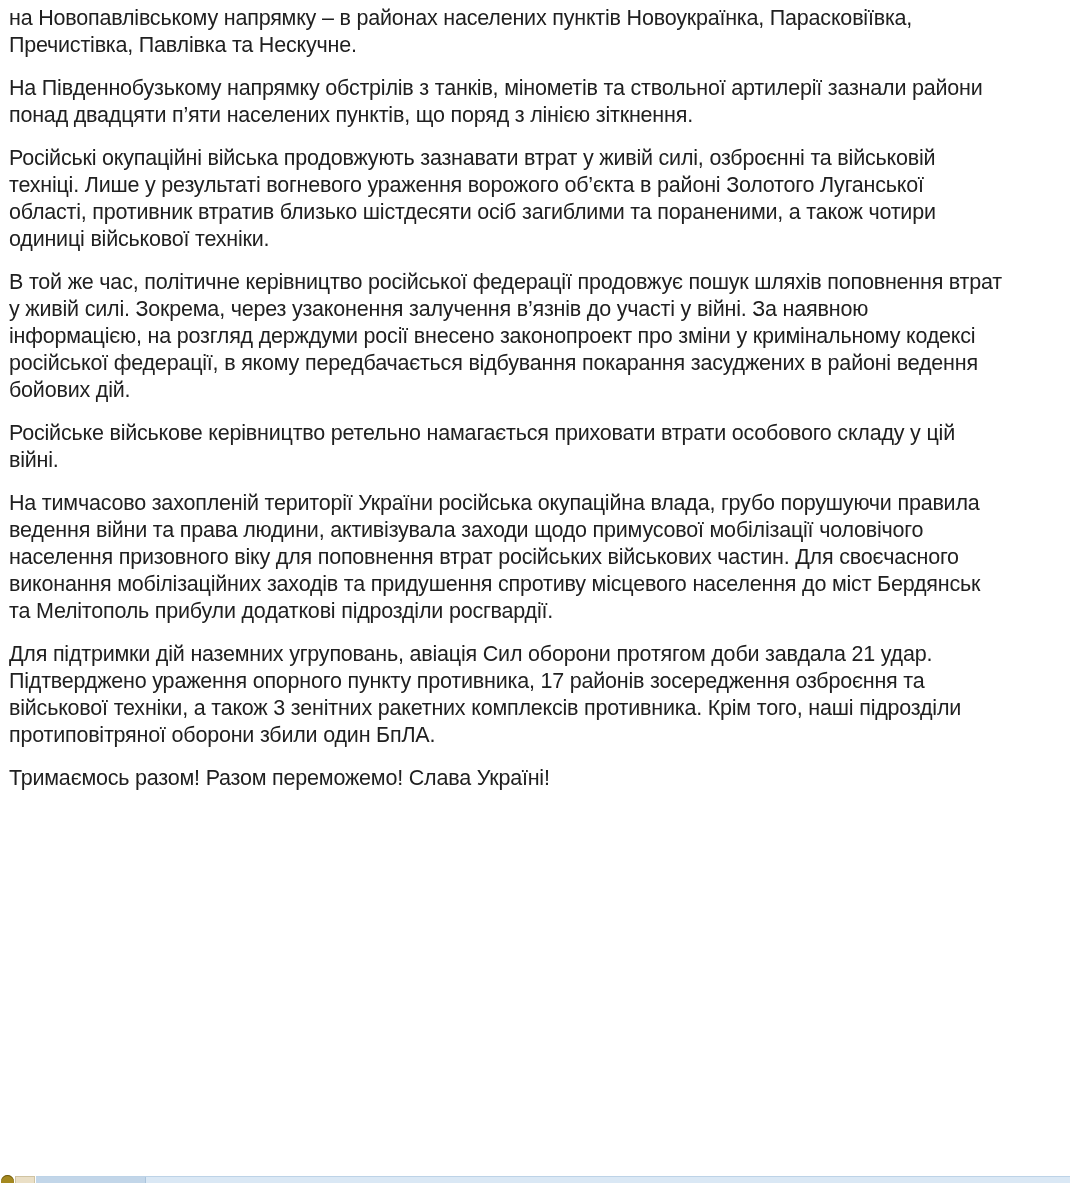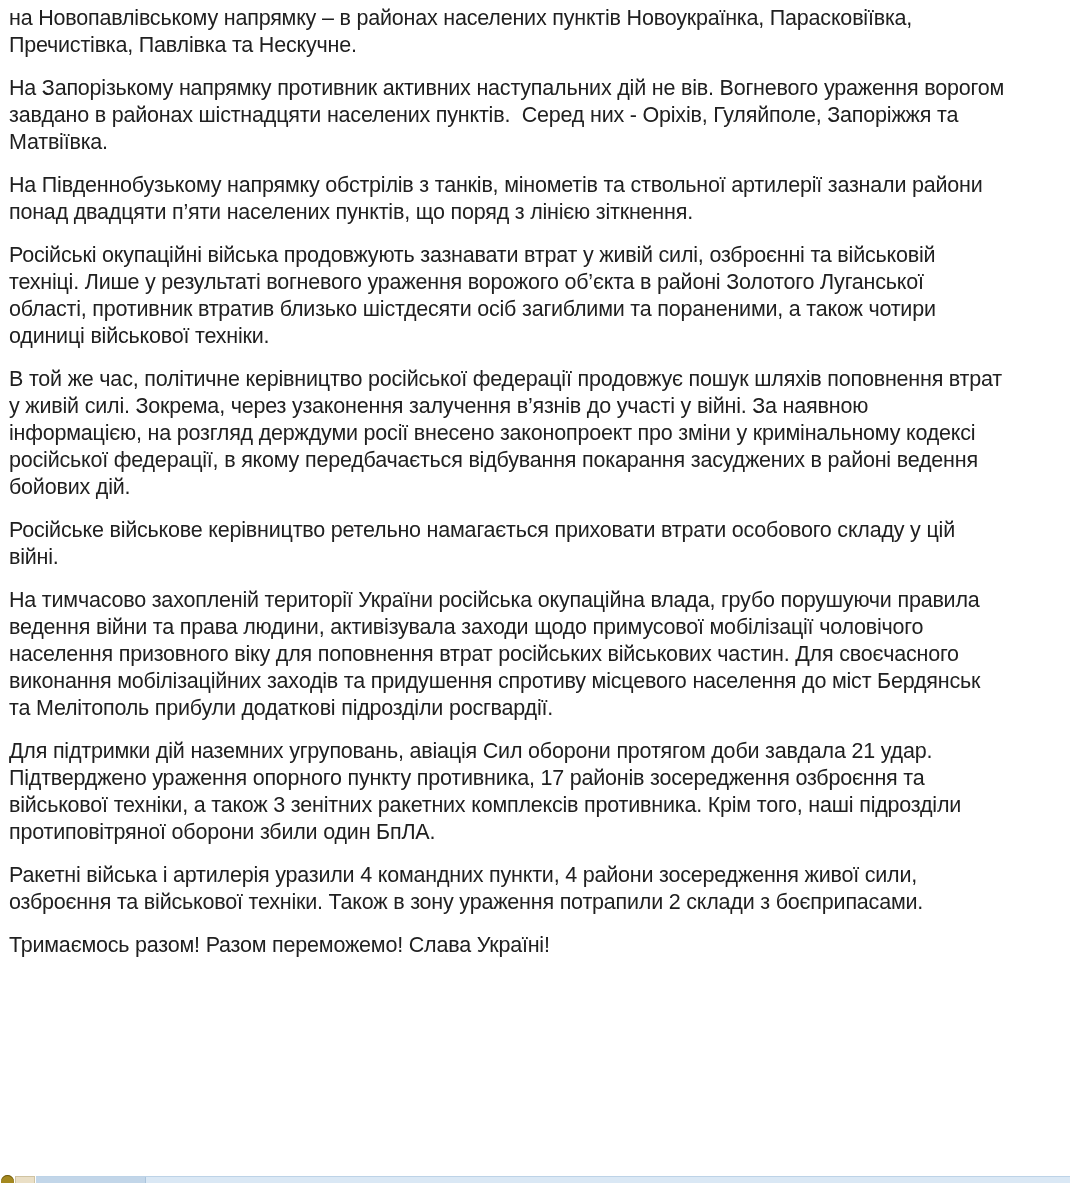--- a/index.html
+++ b/index.html
@@ -77,28 +77,26 @@
     background: #c2d6e9;
     border-right: 1px solid #aac4dc;
     box-sizing: border-box;
   }
 </style>
 </head>
 <body>
 
 <div class="doc">
   <p>на Новопавлівському напрямку – в районах населених пунктів Новоукраїнка, Парасковіївка, Пречистівка, Павлівка та Нескучне.</p>
-  <p>На Запорізькому напрямку противник активних наступальних дій не вів. Вогневого ураження ворогом завдано в районах шістнадцяти населених пунктів.  Серед них - Оріхів, Гуляйполе, Запоріжжя та Матвіївка.</p>
   <p>На Південнобузькому напрямку обстрілів з танків, мінометів та ствольної артилерії зазнали райони понад двадцяти п’яти населених пунктів, що поряд з лінією зіткнення.</p>
   <p>Російські окупаційні війська продовжують зазнавати втрат у живій силі, озброєнні та військовій техніці. Лише у результаті вогневого ураження ворожого об’єкта в районі Золотого Луганської області, противник втратив близько шістдесяти осіб загиблими та пораненими, а також чотири одиниці військової техніки.</p>
   <p>В той же час, політичне керівництво російської федерації продовжує пошук шляхів поповнення втрат у живій силі. Зокрема, через узаконення залучення в’язнів до участі у війні. За наявною інформацією, на розгляд держдуми росії внесено законопроект про зміни у кримінальному кодексі російської федерації, в якому передбачається відбування покарання засуджених в районі ведення бойових дій.</p>
   <p>Російське військове керівництво ретельно намагається приховати втрати особового складу у цій війні.</p>
   <p>На тимчасово захопленій території України російська окупаційна влада, грубо порушуючи правила ведення війни та права людини, активізувала заходи щодо примусової мобілізації чоловічого населення призовного віку для поповнення втрат російських військових частин. Для своєчасного виконання мобілізаційних заходів та придушення спротиву місцевого населення до міст Бердянськ та Мелітополь прибули додаткові підрозділи росгвардії.</p>
   <p>Для підтримки дій наземних угруповань, авіація Сил оборони протягом доби завдала 21 удар. Підтверджено ураження опорного пункту противника, 17 районів зосередження озброєння та військової техніки, а також 3 зенітних ракетних комплексів противника. Крім того, наші підрозділи протиповітряної оборони збили один БпЛА.</p>
-  <p>Ракетні війська і артилерія уразили 4 командних пункти, 4 райони зосередження живої сили, озброєння та військової техніки. Також в зону ураження потрапили 2 склади з боєприпасами.</p>
   <p>Тримаємось разом! Разом переможемо! Слава Україні!</p>
 </div>
 
 <div class="bottom-strip">
   <div class="corner-icon"></div>
   <div class="corner-block"></div>
   <div class="scroll-track">
     <div class="scroll-thumb"></div>
   </div>
 </div>

